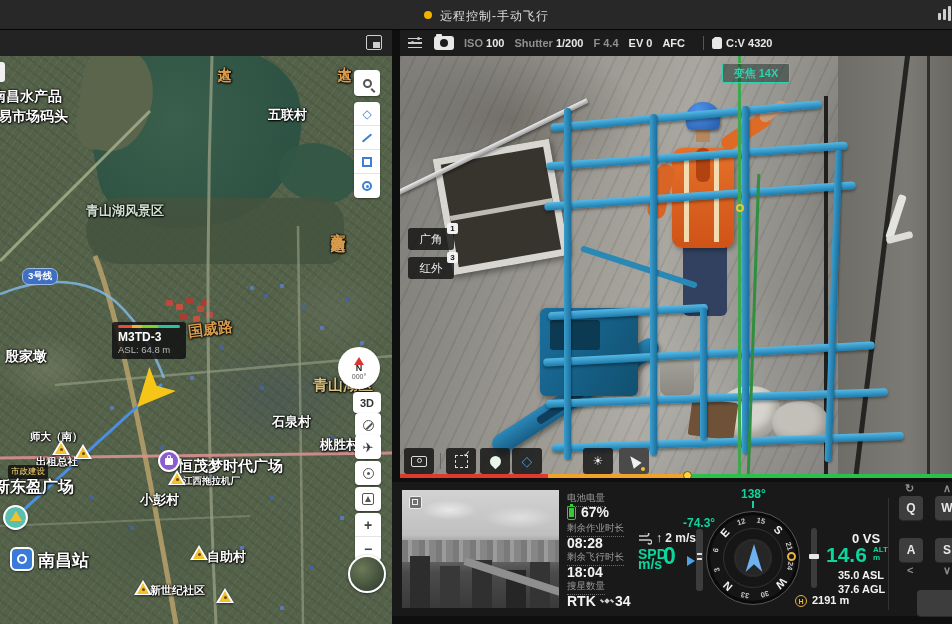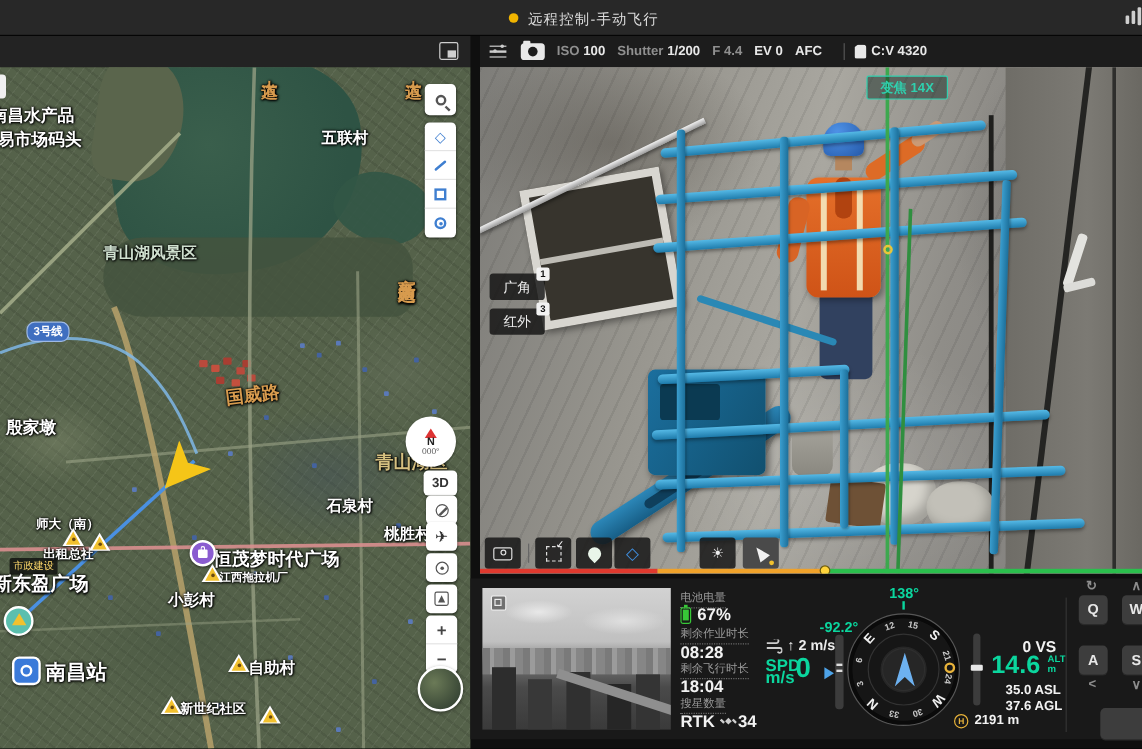--- a/index.html
+++ b/index.html
@@ -177,20 +177,30 @@
     <div class="abs" style="left:10px;top:491px;width:24px;height:24px;border-radius:6px;background:#3a7ad9;border:2px solid #fff;box-shadow:0 1px 2px rgba(0,0,0,.5);">
       <div class="abs" style="left:5px;top:5px;width:10px;height:10px;border:2px solid #fff;border-radius:50%;"></div>
     </div>
     <div class="abs" style="left:3px;top:449px;width:25px;height:25px;border-radius:50%;background:#5bbfae;border:2px solid #fff;box-shadow:0 1px 3px rgba(0,0,0,.5);">
       <div class="abs" style="left:4.5px;top:4px;width:0;height:0;border-left:6px solid transparent;border-right:6px solid transparent;border-bottom:10px solid #f2c12e;"></div>
     </div>
 
     <div class="abs" style="left:132px;top:318px;width:36px;height:38px;background:#f5c518;
                 clip-path:polygon(50% 0,100% 100%,50% 76%,0 100%);transform:rotate(222deg);
                 filter:drop-shadow(0 0 2px rgba(0,0,0,.6));"></div>
+    <div class="abs drone-label" style="left:112px;top:266px;width:74px;">
+      <div class="drone-bar">
+        <span style="width:22%;background:#e84c3d;"></span>
+          <span style="width:16%;background:#f2b233;"></span>
+        <span style="width:26%;background:#7ed321;"></span>
+          <span style="width:36%;background:#29c3a0;"></span>
+      </div>
+      <div style="color:#fff;font-size:12px;font-weight:bold;">M3TD-3</div>
+      <div style="color:#b9b9b9;font-size:9.5px;">ASL: 64.8 m</div>
+    </div>
 
     <div class="abs mapbtn" style="left:354px;top:14px;width:26px;height:26px;">
       <div style="width:9px;height:9px;border:2px solid #555;border-radius:50%;position:relative;">
         <div style="position:absolute;left:7px;top:7px;width:2px;height:5px;background:#555;transform:rotate(-45deg);"></div>
       </div>
     </div>
     <div class="abs toolcol" style="left:354px;top:46px;">
       <div>
           <span style="color:#3f7fd0;font-size:12px;">◇</span>
         </div>
@@ -406,21 +416,21 @@
     <path d="M1,7 h11 a2,2 0 1 1 -2,3" stroke="#ccc" stroke-width="1.5" fill="none"></path>
   </svg>
   <span class="abs" style="left:656px;top:531px;font-size:12px;font-weight:bold;color:#ececec;">
     <span>↑</span> <span>2 m/s</span>
   </span>
   <span class="abs green" style="left:638px;top:549px;font-size:14px;font-weight:bold;line-height:10px;">
     <span>SPD</span><br><span>m/s</span>
   </span>
   <span class="abs green" style="left:663px;top:543px;font-size:23px;font-weight:bold;">0</span>
 
-  <span class="abs green" style="left:683px;top:516px;font-size:12px;font-weight:bold;">-92.2°</span>
+  <span class="abs green" style="left:683px;top:516px;font-size:12px;font-weight:bold;">-74.3°</span>
   <div class="abs" style="left:696px;top:529px;width:7px;height:62px;background:#3c3c3c;border-radius:3px;">
     <div class="abs" style="left:1px;top:24px;width:5px;height:1.5px;background:#ddd;"></div>
     <div class="abs" style="left:1px;top:29px;width:5px;height:1.5px;background:#ddd;"></div>
   </div>
   <div class="abs" style="left:687px;top:556px;width:0;height:0;border-top:5px solid transparent;border-bottom:5px solid transparent;border-left:8px solid #4da3e8;"></div>
 
   <span class="abs green" style="left:741px;top:487px;font-size:12px;font-weight:bold;">138°</span>
   <div class="abs" style="left:752px;top:501px;width:2px;height:7px;background:#0bd69e;"></div>
   <div class="abs" style="left:706px;top:511px;width:94px;height:94px;border-radius:50%;border:1px solid #565656;
               background:radial-gradient(circle, #262626 0 29%, #161616 30% 65%, #0a0a0a 66% 100%);">

